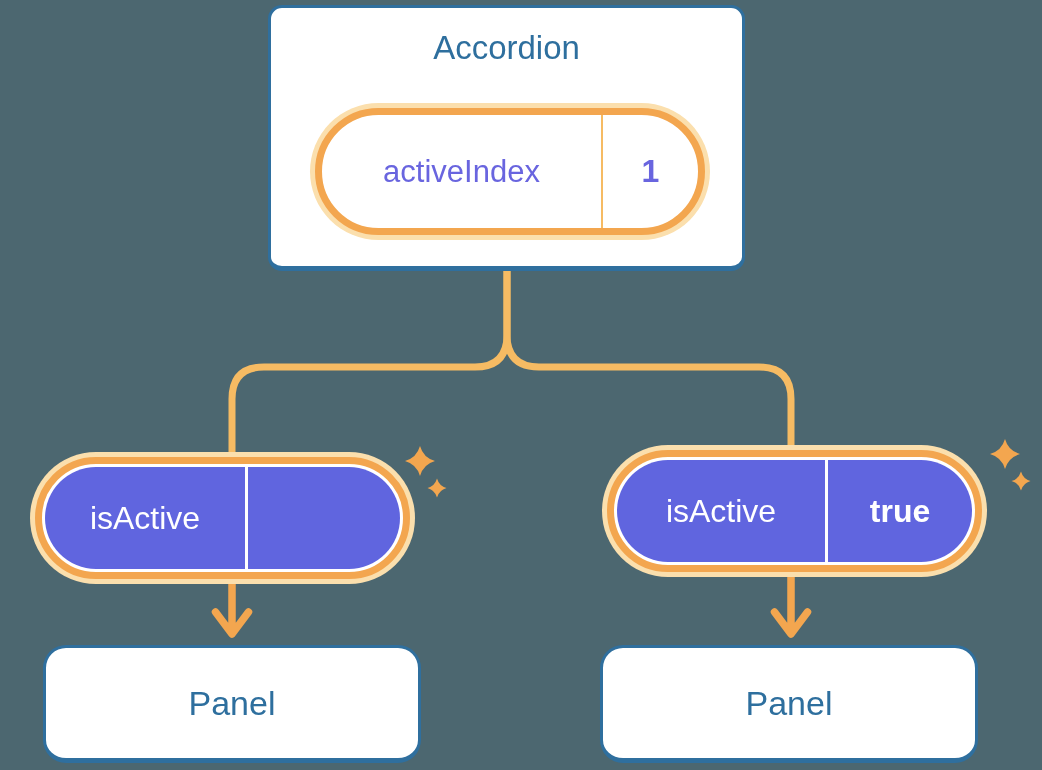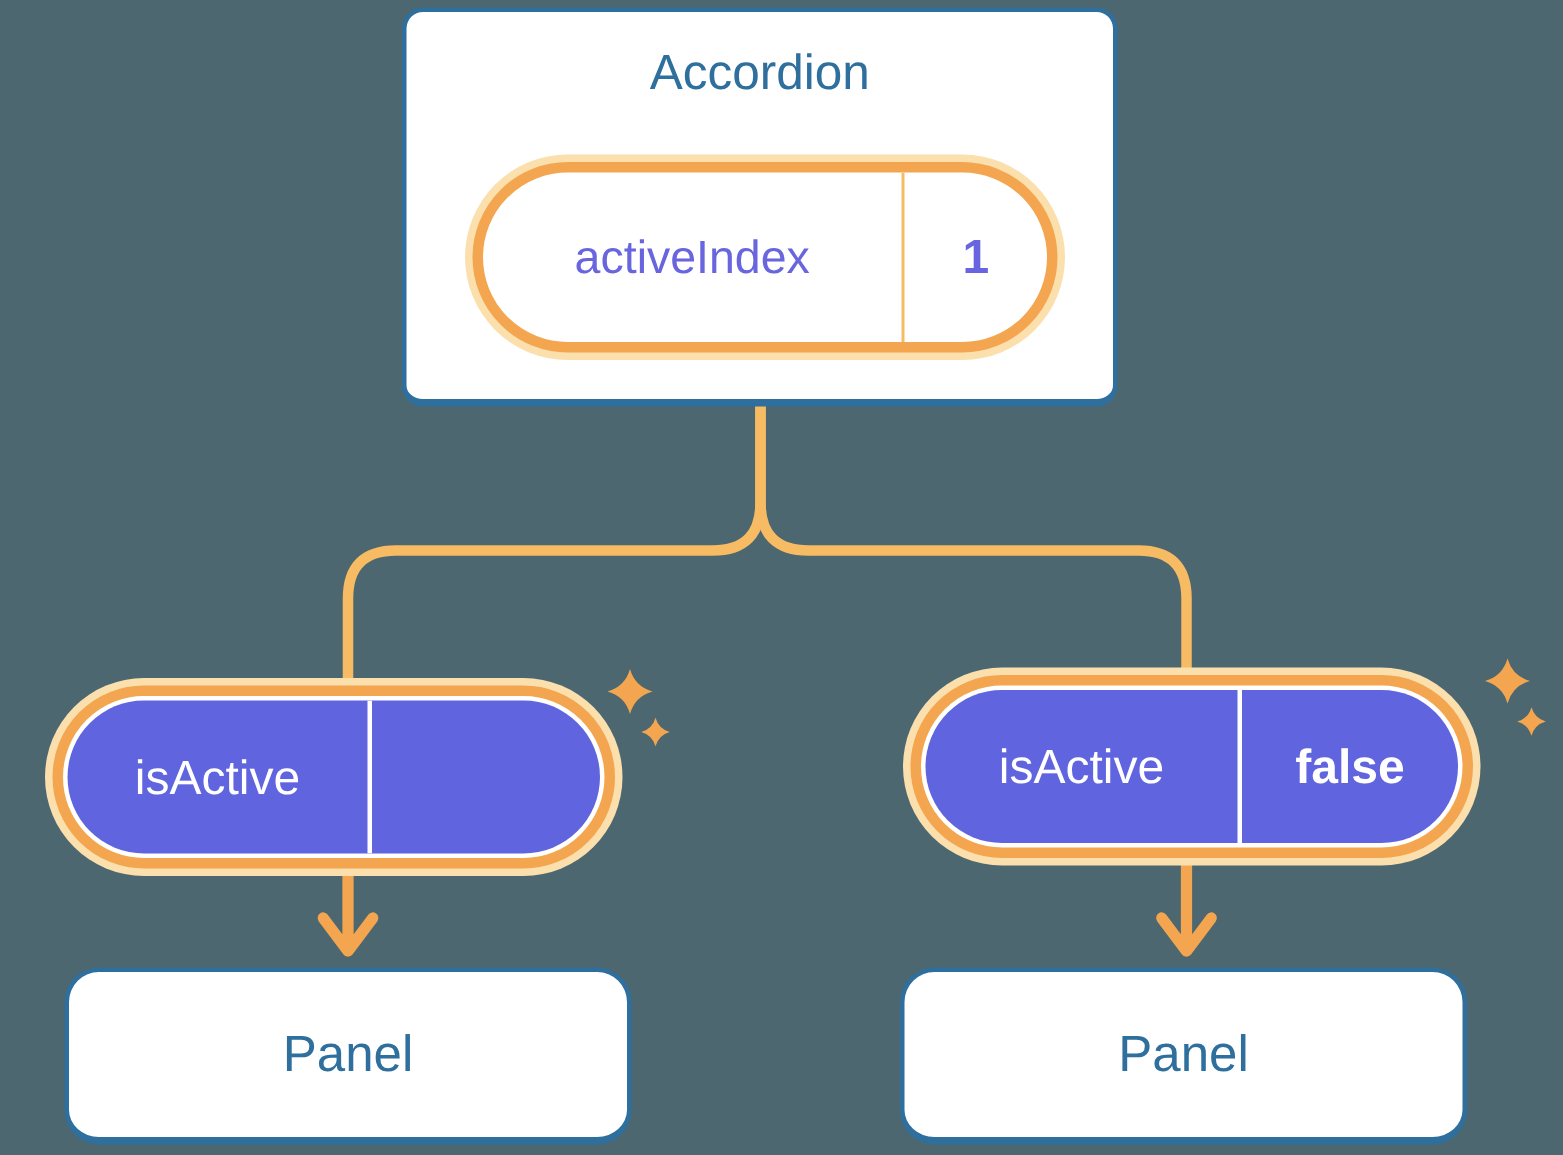--- a/index.html
+++ b/index.html
@@ -178,21 +178,21 @@
     <div class="vpill-inner">
       <div class="seg name">isActive</div>
       <div class="divider"></div>
     </div>
   </div>
 
   <div class="vpill" style="left:607px;top:450px;">
     <div class="vpill-inner">
       <div class="seg name" style="width:208px;">isActive</div>
       <div class="divider"></div>
-      <div class="seg value">false</div>
+      <div class="seg value">true</div>
     </div>
   </div>
 
   <div class="panel-box" style="left:43px;top:645px;">Panel</div>
 
   <div class="panel-box" style="left:600px;top:645px;">Panel</div>
 
 </div>
 
 </body></html>

